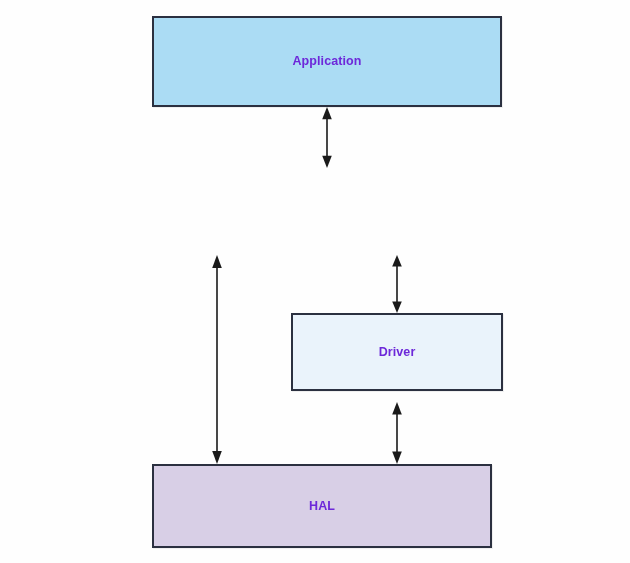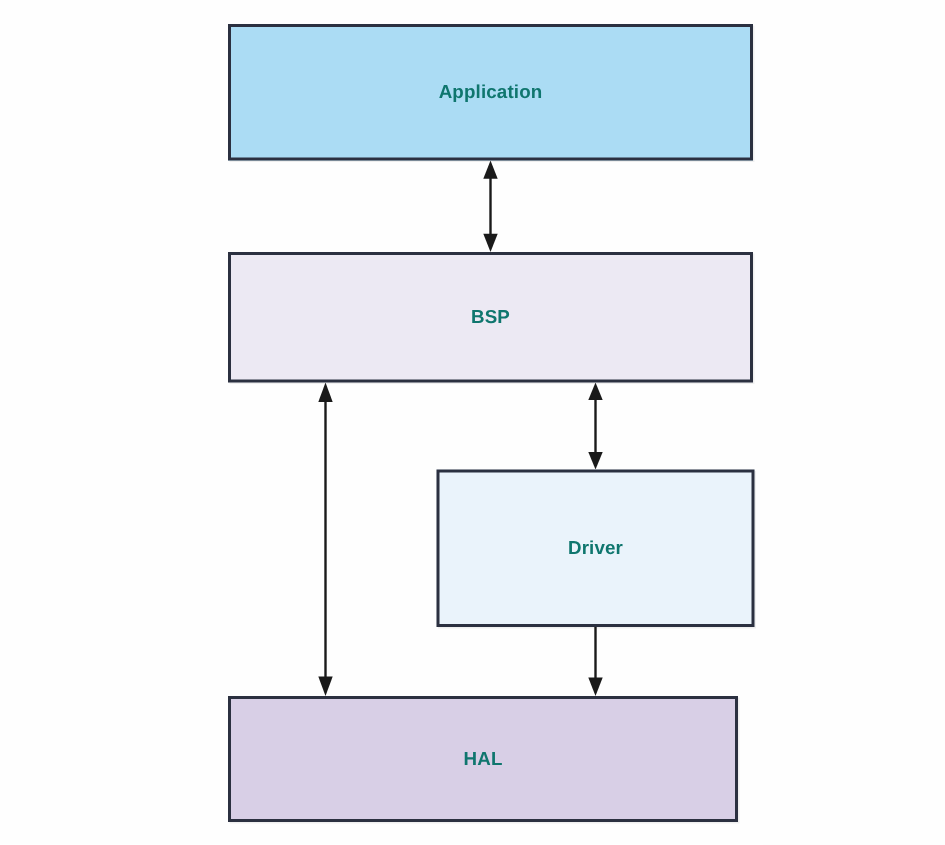--- a/index.html
+++ b/index.html
@@ -23,21 +23,21 @@
     border: 2px solid #2b3040;
     display: flex;
     align-items: center;
     justify-content: center;
     box-shadow: 1px 1px 0 rgba(0,0,0,0.06);
   }
   .node-label {
     font-family: "Liberation Sans", sans-serif;
     font-size: 12.5px;
     font-weight: bold;
-    color: #0f766e;
+    color: #6d28d9;
     letter-spacing: 0.1px;
     line-height: 1;
     user-select: none;
   }
   #node-application {
     left: 152px;
     top: 16px;
     width: 350px;
     height: 91px;
     background: #abdcf4;
@@ -106,25 +106,22 @@
         <line x1="10" y1="7.4" x2="10" y2="54.6" stroke="#1a1a1a" stroke-width="1.6"></line>
         <polygon points="10,0 5.2,12.4 14.8,12.4" fill="#1a1a1a"></polygon>
         <polygon points="10,62 5.2,49.6 14.8,49.6" fill="#1a1a1a"></polygon>
       </svg>
   </div>
 
   <div class="node" id="node-application" style="left: 152px; top: 16px; width: 350px; height: 91px; background: rgb(171, 220, 244); border-color: rgb(43, 48, 64);">
     <span class="node-label">Application</span>
   </div>
 
-  <div class="node" id="node-bsp" style="left: 152px; top: 168px; width: 350px; height: 87px; background: rgb(236, 233, 243); border-color: rgb(43, 48, 64);">
-    <span class="node-label">BSP</span>
-  </div>
 
-  <div class="node" id="node-driver" style="left: 291px; top: 313px; width: 212px; height: 105px; background: rgb(234, 243, 251); border-color: rgb(43, 48, 64);">
+  <div class="node" id="node-driver" style="left: 291px; top: 313px; width: 212px; height: 78px; background: rgb(234, 243, 251); border-color: rgb(43, 48, 64);">
     <span class="node-label">Driver</span>
   </div>
 
   <div class="node" id="node-hal" style="left: 152px; top: 464px; width: 340px; height: 84px; background: rgb(216, 207, 230); border-color: rgb(43, 48, 64);">
     <span class="node-label">HAL</span>
   </div>
 
 </div>
 
 </body></html>

